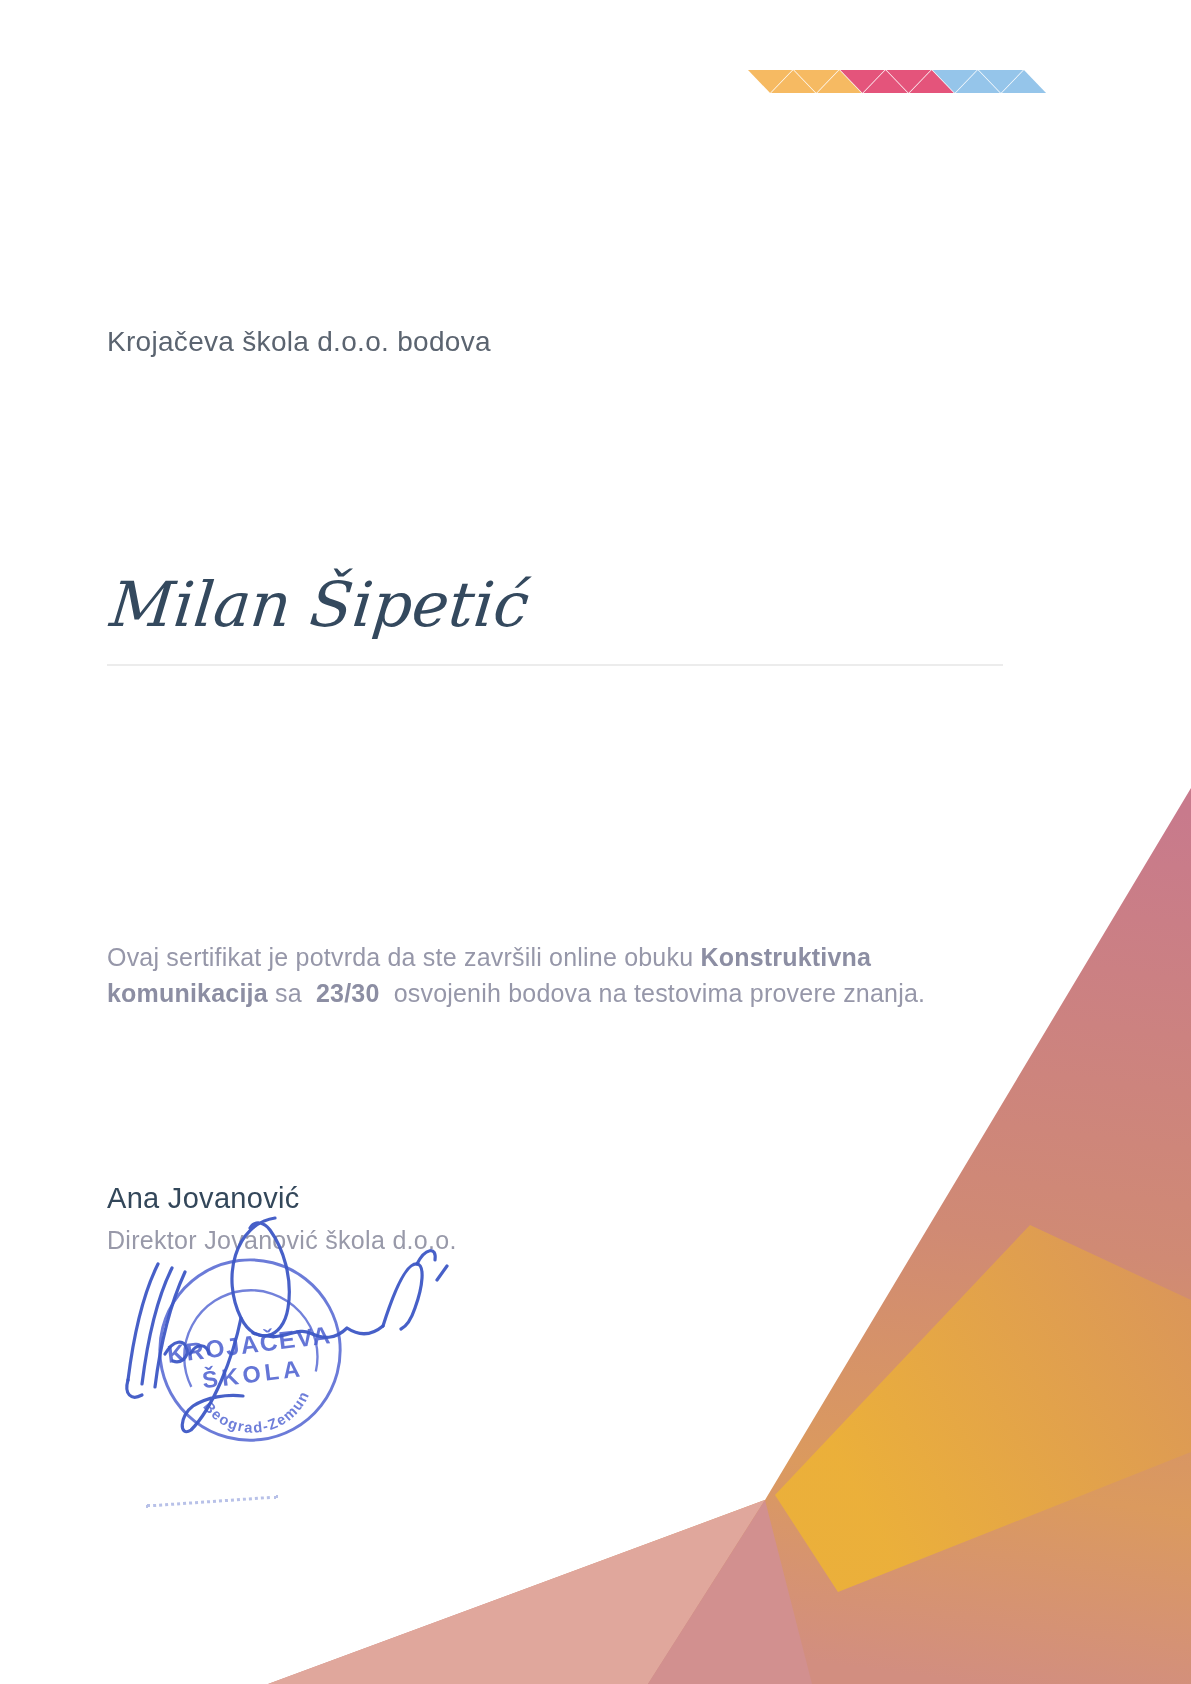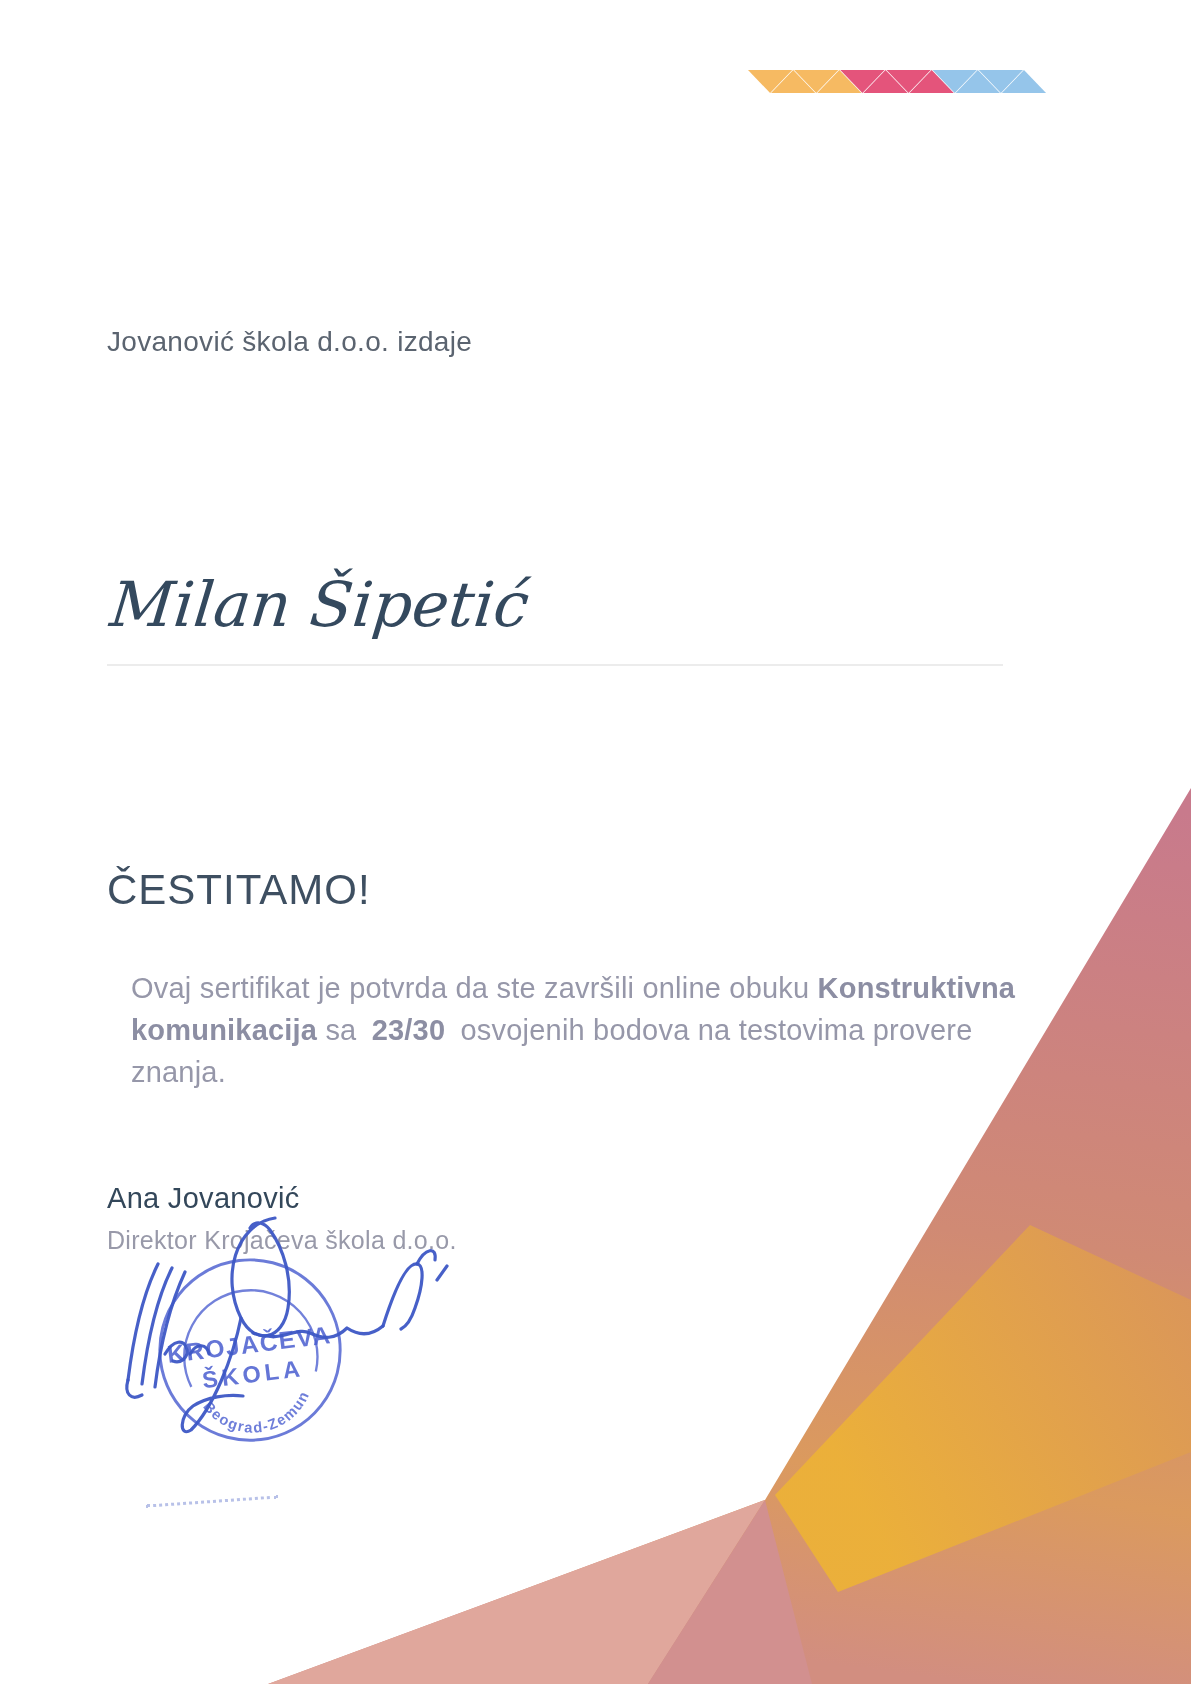--- a/index.html
+++ b/index.html
@@ -46,24 +46,23 @@
     position:absolute;left:107px;top:696px;
     font-size:27px;font-style:italic;font-weight:700;
     color:var(--slate_company);letter-spacing:.2px;
   }
   
   .congrats{
     position:absolute;left:107px;top:866px;
     font-size:42px;color:var(--slate_dark);letter-spacing:1px;
   }
   .body-text{
-    position:absolute;left:107px;top:938px;width:912px;
-    font-size:29px;line-height:1.45;color:var(--body_gray);
+    position:absolute;left:107px;top:914px;width:912px;
+    font-size:25px;line-height:1.45;color:var(--body_gray);
     letter-spacing:.2px;
-    margin-left:24px;
   }
   .body-text strong{color:var(--body_bold_gray);font-weight:700;}
   .score{margin:0 7px;}
   
   .signer-name{
     position:absolute;left:107px;top:1182px;
     font-size:29px;color:var(--slate_signer);letter-spacing:.3px;
   }
   .signer-title{
     position:absolute;left:107px;top:1226px;
@@ -139,30 +138,29 @@
         <polygon class="tri-p" points="120,25 166,25 143,1"></polygon>
         <polygon class="tri-p" points="144,1 190,1 167,25"></polygon>
         <polygon class="tri-p" points="168,25 214,25 191,1"></polygon>
         <polygon class="tri-b" points="192,1 238,1 215,25"></polygon>
         <polygon class="tri-b" points="216,25 262,25 239,1"></polygon>
         <polygon class="tri-b" points="240,1 286,1 263,25"></polygon>
         <polygon class="tri-b" points="264,25 310,25 287,1"></polygon>
       </svg>
     </div>
 
-    <div class="issuer">Jovanović škola d.o.o. izdaje</div>
+    <div class="issuer">Krojačeva škola d.o.o. bodova</div>
 
     <div class="recipient">Milan Šipetić</div>
     <div class="name-divider"></div>
 
-    <div class="congrats">ČESTITAMO!</div>
     <p class="body-text"><span>Ovaj sertifikat je potvrda da ste završili online obuku </span><strong>Konstruktivna komunikacija</strong><span> sa </span><strong class="score">23/30</strong><span> osvojenih bodova na testovima provere znanja.</span></p>
 
     <div class="signer-name">Ana Jovanović</div>
-    <div class="signer-title">Direktor Krojačeva škola d.o.o.</div>
+    <div class="signer-title">Direktor Jovanović škola d.o.o.</div>
 
     <svg class="signature" width="400" height="320" viewBox="0 0 400 320" aria-hidden="true">
       <path class="ink" d="M43,212 C49,164 60,122 73,96"></path>
       <path class="ink" d="M57,216 C63,168 74,126 87,100"></path>
       <path class="ink" d="M70,219 C76,171 88,130 100,104"></path>
       <path class="ink" d="M43,212 C39,226 46,233 57,227"></path>
       <path class="ink" d="M80,186 C88,172 100,170 102,182 C103,190 95,196 88,193"></path>
       <path class="ink" d="M105,186 C112,174 122,176 124,186"></path>
       <path class="ink" d="M190,50 C150,56 136,110 156,150 C170,178 198,172 203,140 C208,110 198,80 185,62 C179,54 170,52 165,60"></path>
       <path class="ink" d="M156,150 C148,190 128,240 106,262 C94,270 94,248 108,238 C122,229 142,226 158,228"></path>

